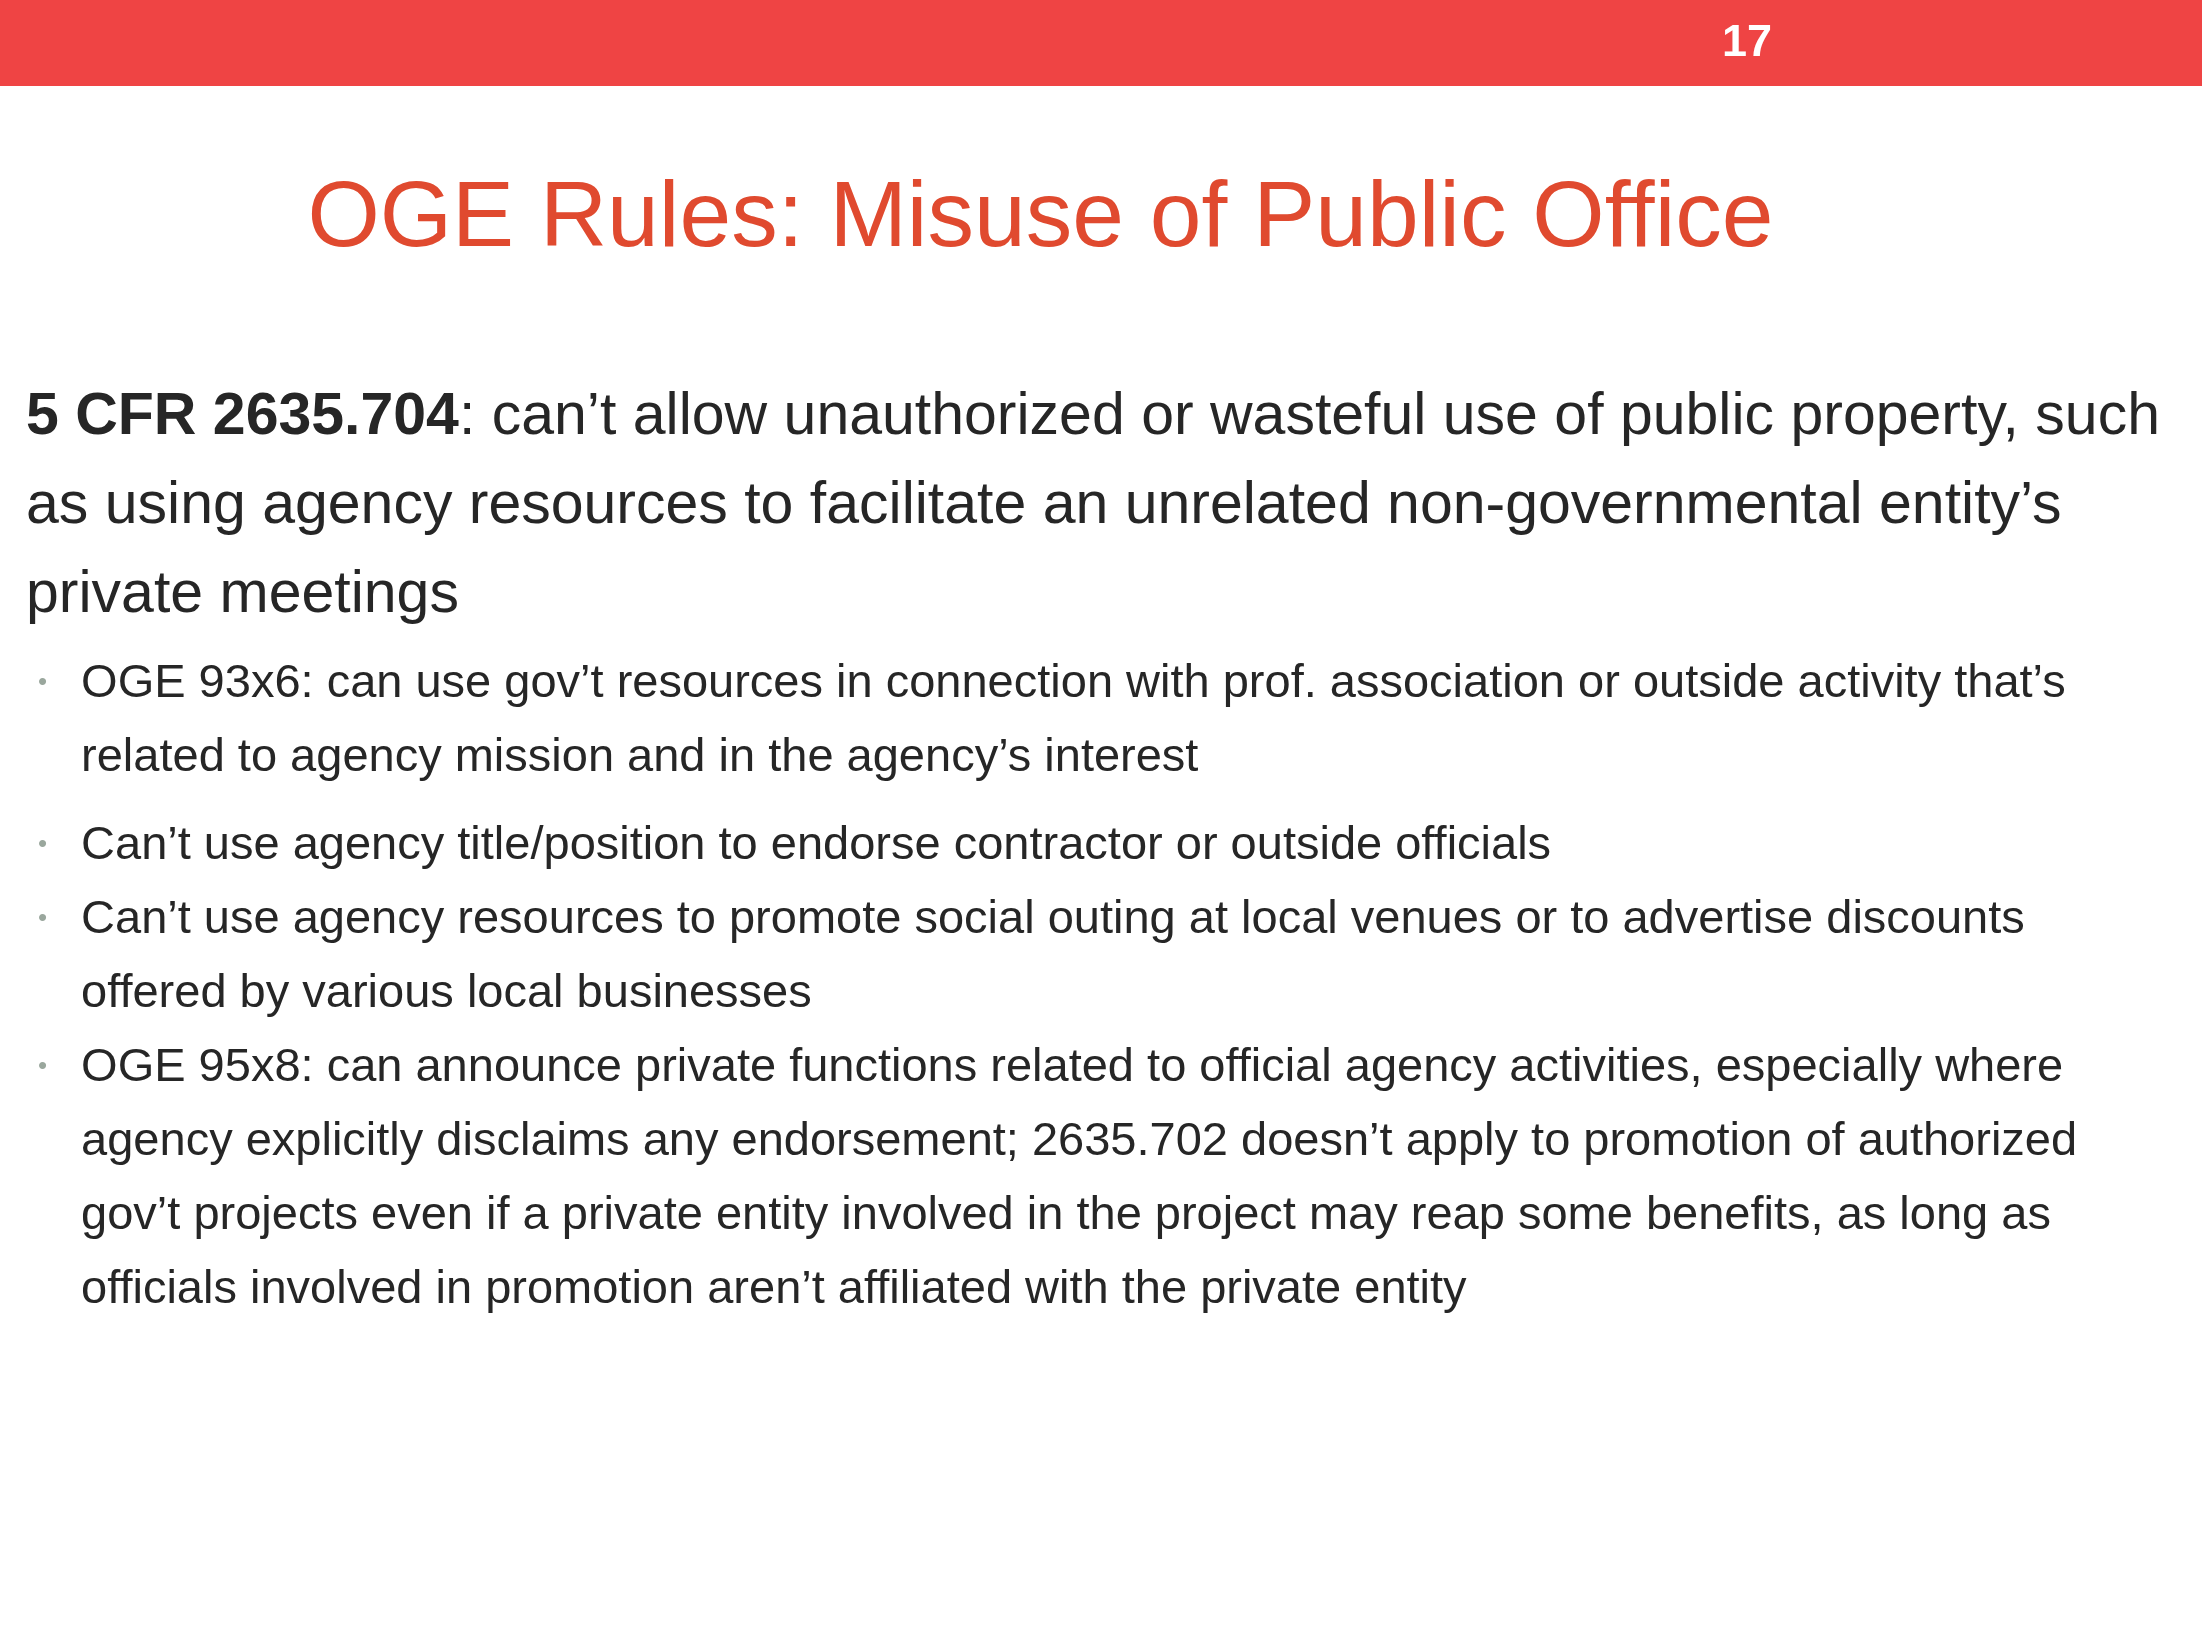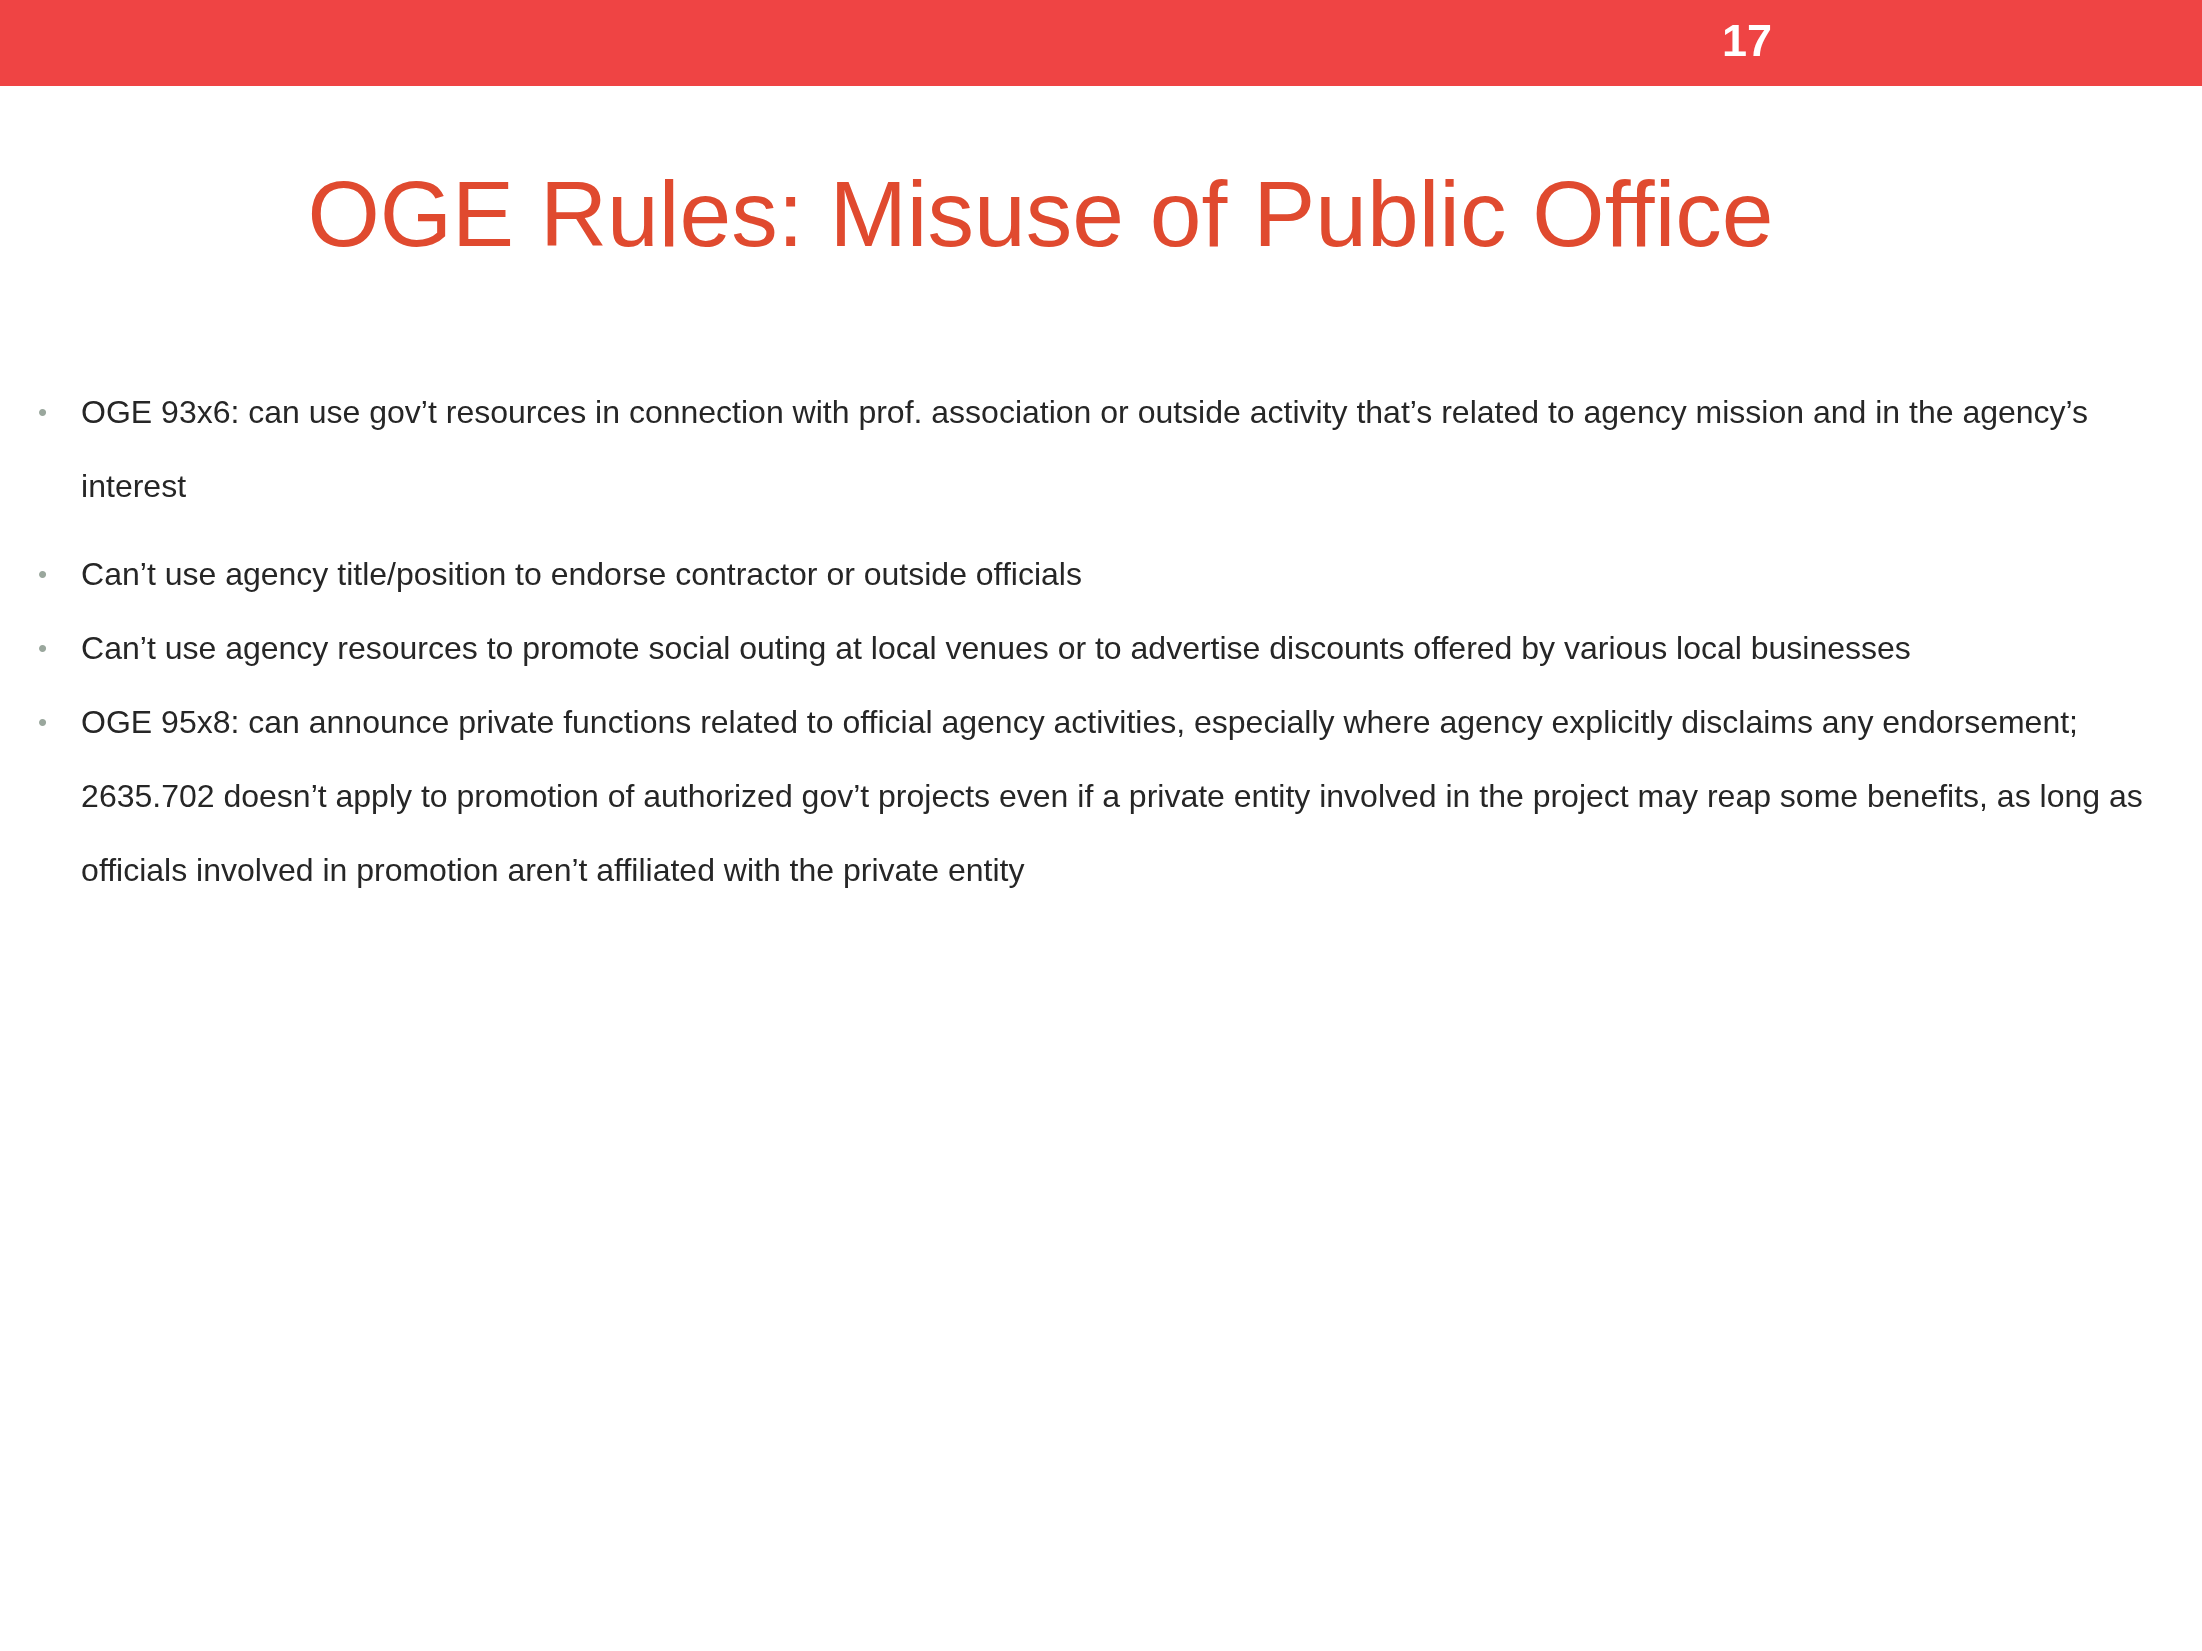--- a/index.html
+++ b/index.html
@@ -78,40 +78,41 @@
     flex: 0 0 auto;
     color: #9aa79d;
     font-size: 26px;
     line-height: 74px;
     width: 43px;
     text-align: left;
     padding-left: 6.9px;
   }
   .bullet-text {
     flex: 1 1 auto;
-    font-size: 32px;
+    font-size: 47px;
     line-height: 74px;
     color: #262626;
   }
   .gap-small { height: 5.2px; }
   .gap-mid { height: 8.6px; }
 </style>
 </head>
 <body>
 
 <div class="slide">
 
   <div class="top-bar">
     <div class="slide-number">17</div>
   </div>
 
   <div class="title">OGE Rules: Misuse of Public Office</div>
 
   <div class="content">
 
+    <p class="lvl1"><span class="lead">5 CFR 2635.704</span><span>: can’t allow unauthorized or wasteful use of public property, such as using agency resources to facilitate an unrelated non-governmental entity’s private meetings</span></p>
 
     <div class="gap-small"></div>
 
     <div class="bullet-row">
       <span class="bullet-dot">•</span>
       <span class="bullet-text">OGE 93x6: can use gov’t resources in connection with prof. association or outside activity that’s related to agency mission and in the agency’s interest</span>
     </div>
 
     <div class="gap-mid"></div>
 

